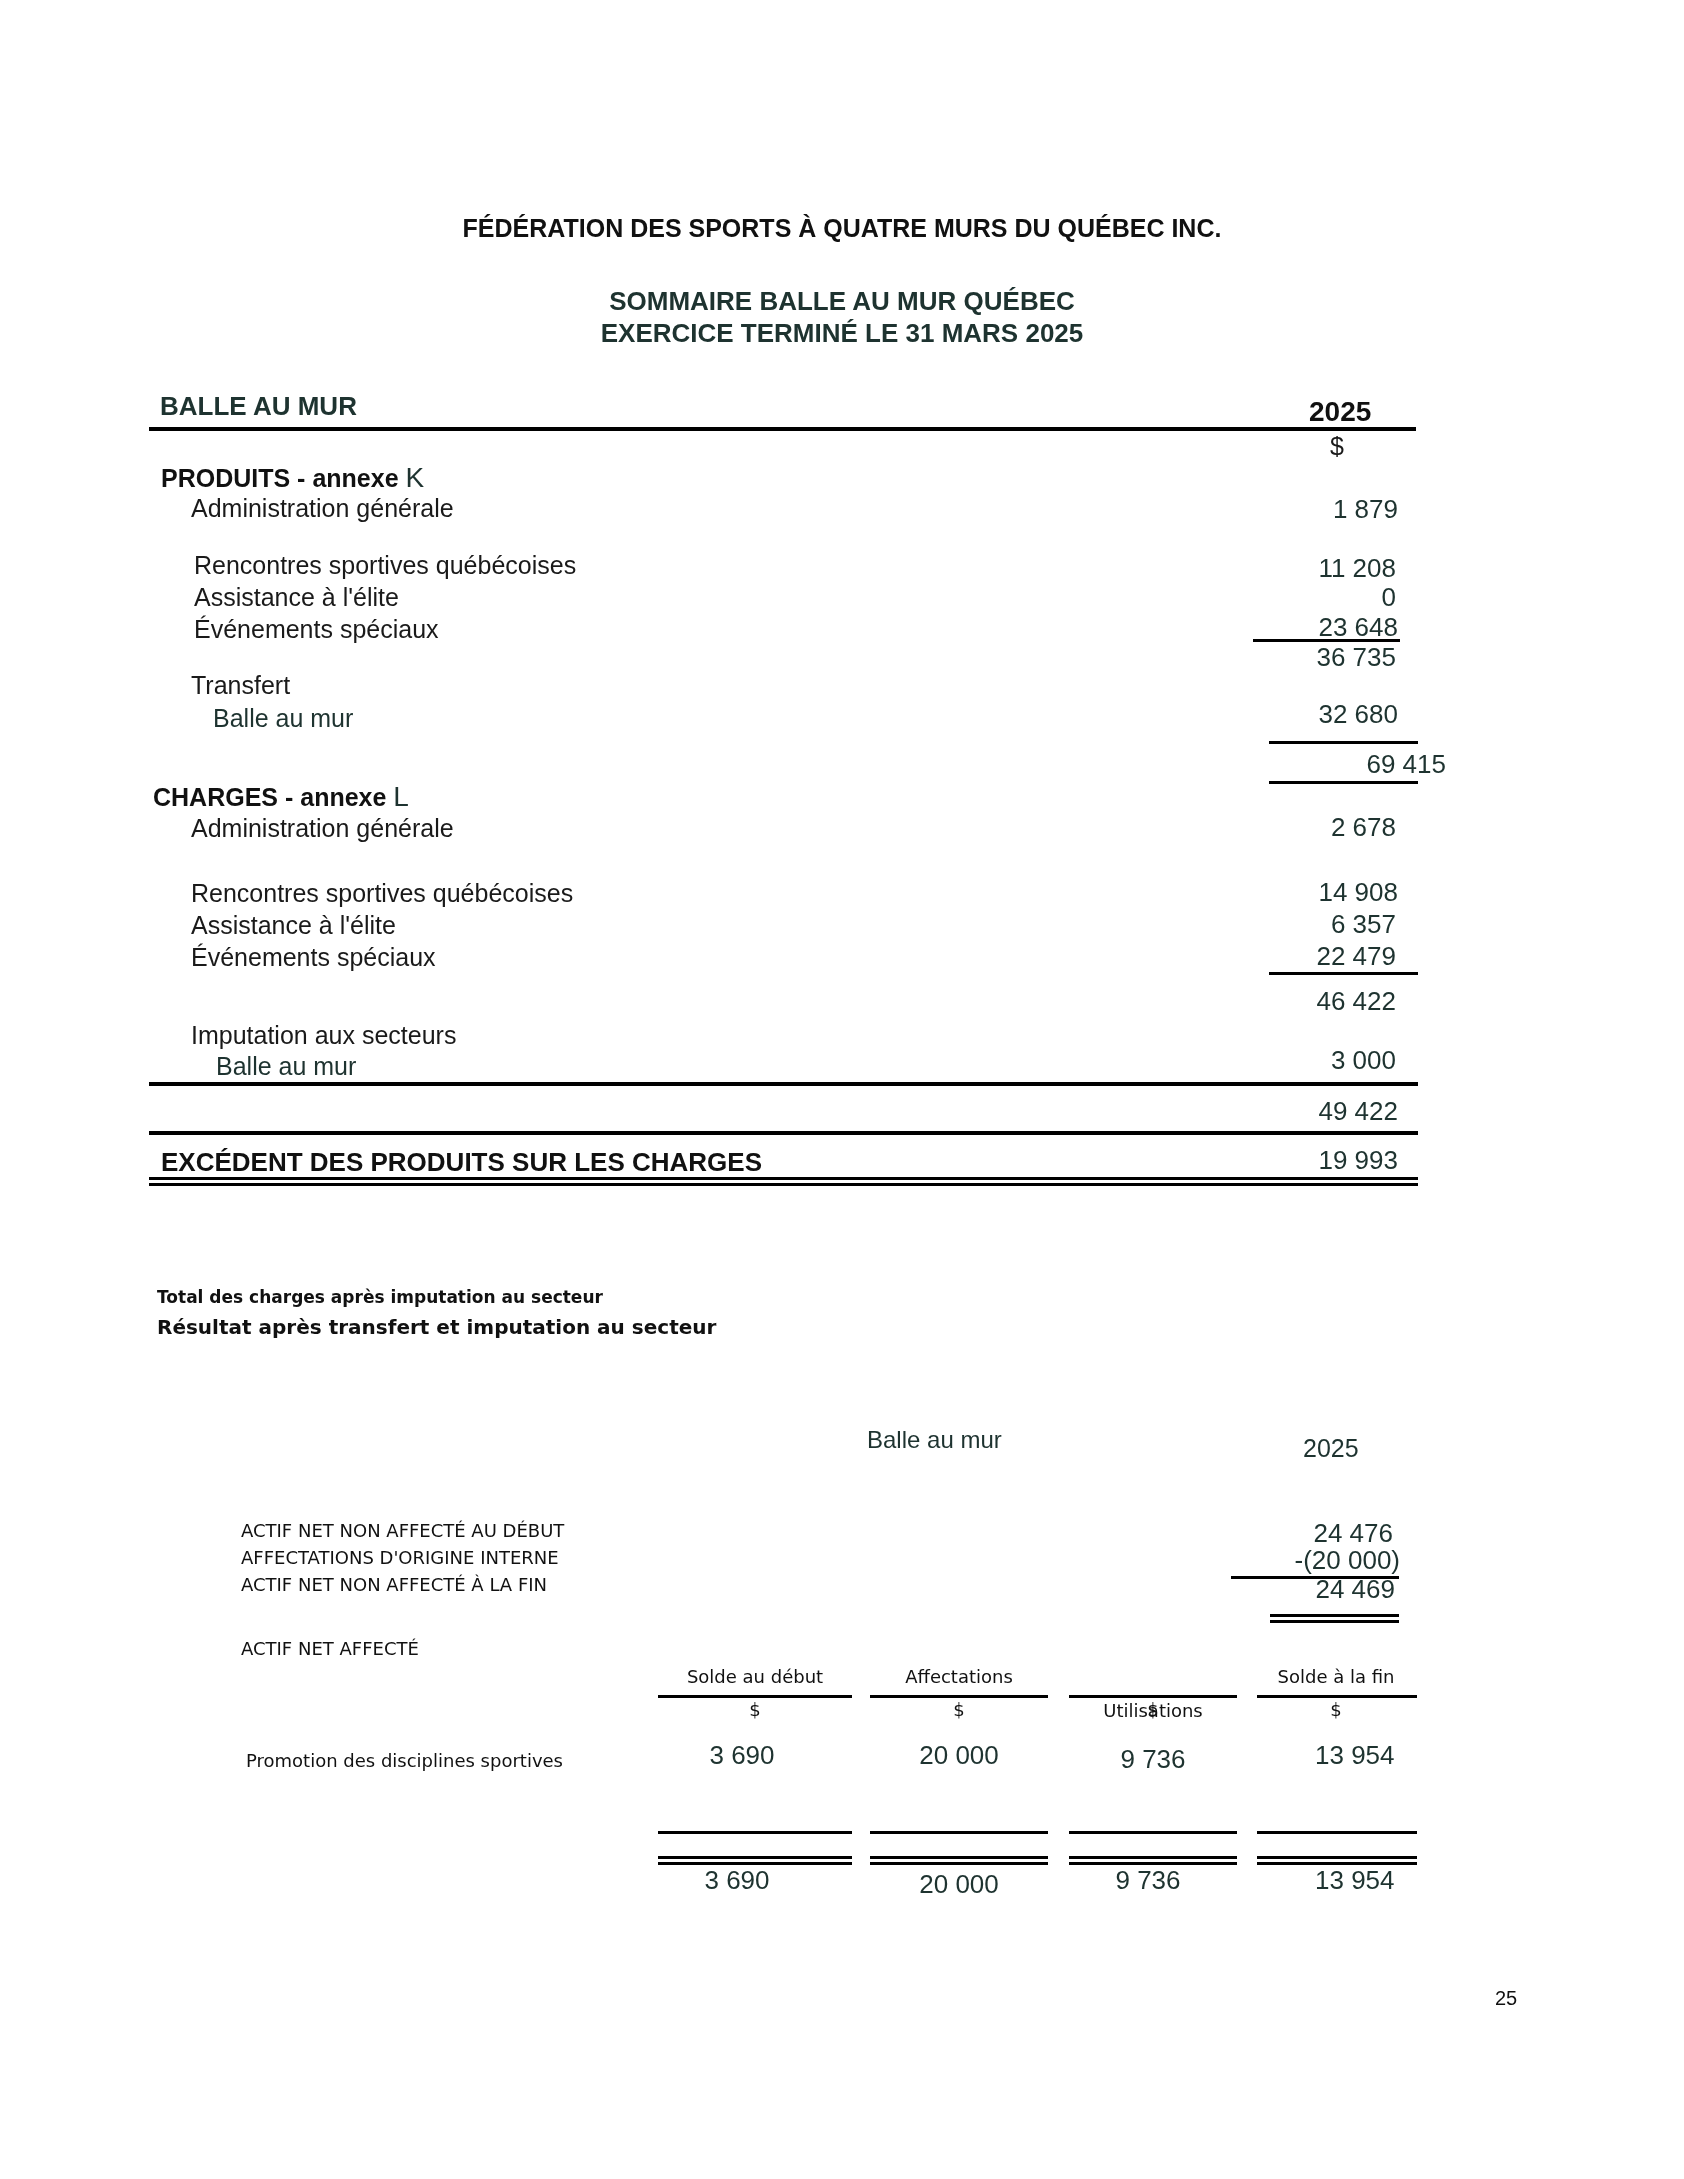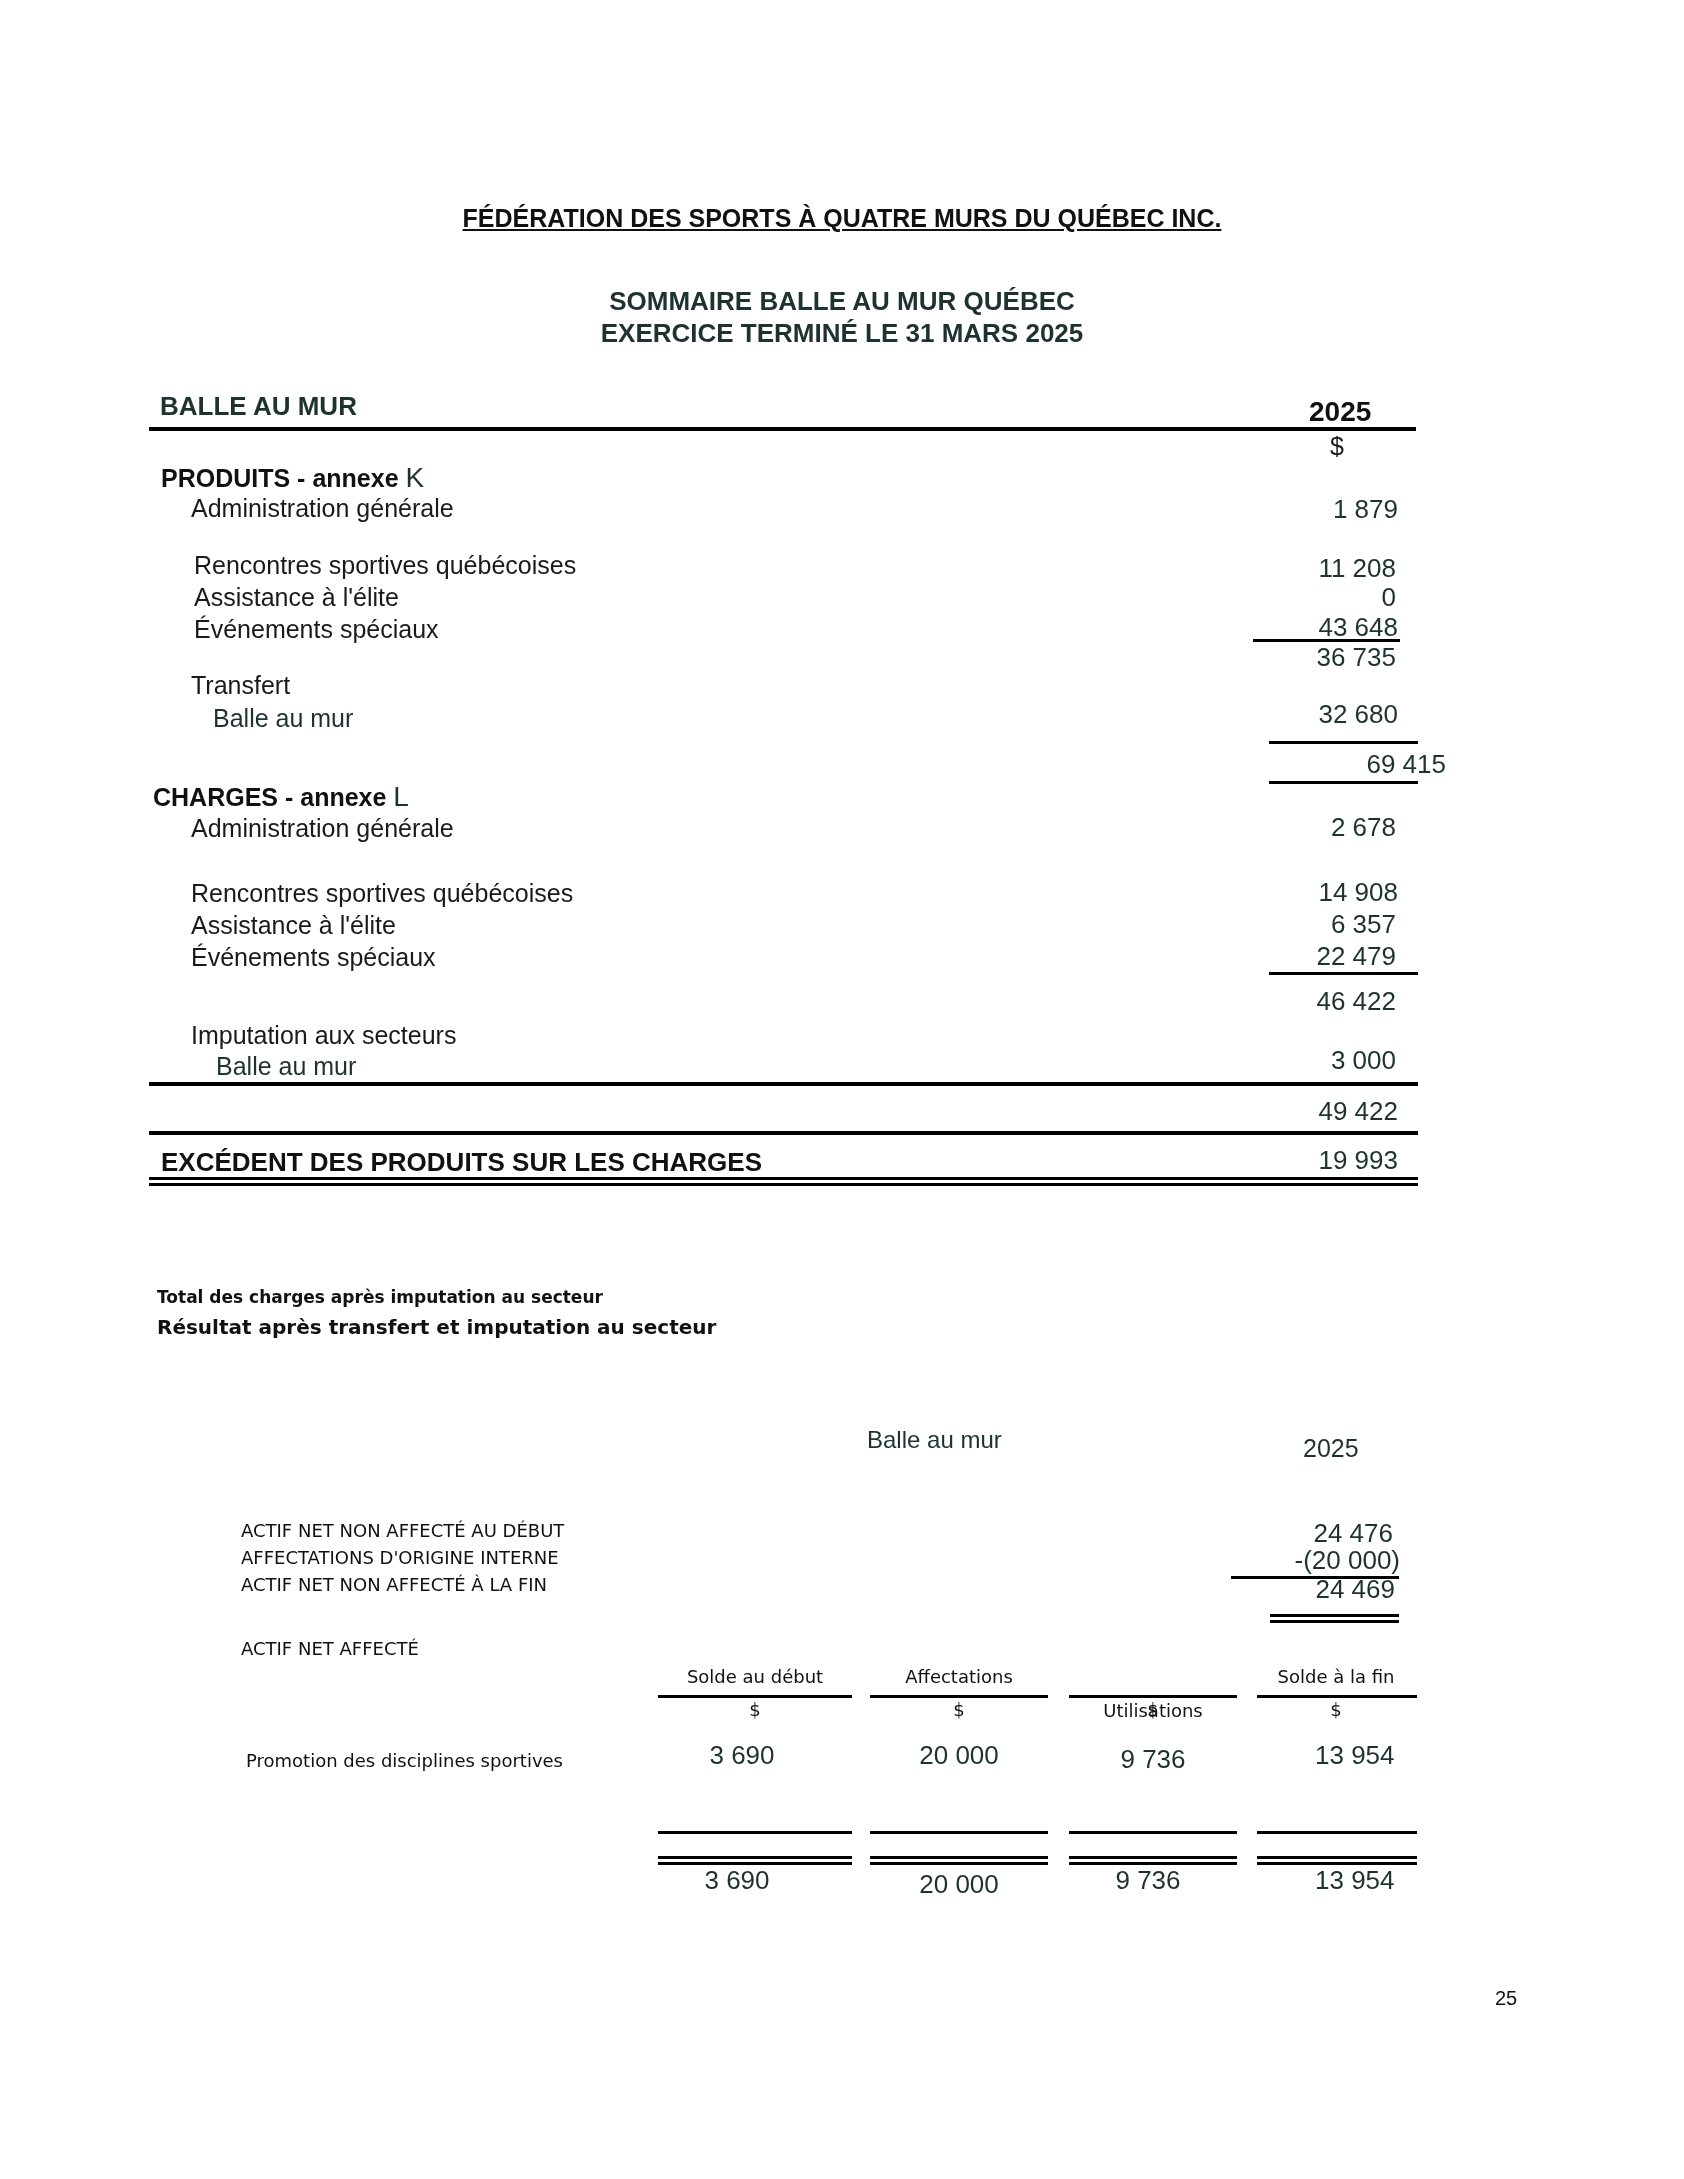--- a/index.html
+++ b/index.html
@@ -16,42 +16,42 @@
   .rule { position: absolute; background: #000; height: 3px; }
   .rule.thick { height: 4px; }
   .small { font-family: "DejaVu Sans", sans-serif; font-size: 18px; color: #111; }
   .smallb { font-family: "DejaVu Sans", sans-serif; font-size: 18px; font-weight: bold; color: #111; }
   .colh { font-family: "DejaVu Sans", sans-serif; font-size: 18px; color: #111; text-align: center; }
   .num2 { font-size: 26px; color: #1e3330; text-align: center; }
 </style>
 </head>
 <body>
 
-<div class="abs center hdr1" style="top:204px;text-decoration:underline;">FÉDÉRATION DES SPORTS À QUATRE MURS DU QUÉBEC INC.</div>
+<div class="abs center hdr1" style="top:214px;">FÉDÉRATION DES SPORTS À QUATRE MURS DU QUÉBEC INC.</div>
 <div class="abs center hdr2" style="top:286px;">SOMMAIRE BALLE AU MUR QUÉBEC</div>
 <div class="abs center hdr2" style="top:318px;">EXERCICE TERMINÉ LE 31 MARS 2025</div>
 
 <div class="abs sec" style="left:160px; top:391px;">BALLE AU MUR</div>
 <div class="abs sec" style="left:1309px; top:396px; font-size:28px; color:#111;">2025</div>
 <div class="rule thick" style="left:149px; top:427px; width:1267px;"></div>
 <div class="abs lbl" style="left:1330px; top:432px;">$</div>
 
 <div class="abs sec" style="left:161px; top:462px; font-size:25px; color:#111;"><span>PRODUITS - annexe</span> <span style="font-weight:normal; font-size:28px; color:#1e3330;">K</span></div>
 
 <div class="abs lbl" style="left:191px; top:494px;">Administration générale</div>
 <div class="abs num" style="left:1200px; top:494px;">1 879</div>
 
 <div class="abs lbl" style="left:194px; top:551px;">Rencontres sportives québécoises</div>
 <div class="abs num" style="left:1198px; top:553px;">11 208</div>
 
 <div class="abs lbl" style="left:194px; top:583px;">Assistance à l'élite</div>
 <div class="abs num" style="left:1198px; top:582px;">0</div>
 
 <div class="abs lbl" style="left:194px; top:615px;">Événements spéciaux</div>
-<div class="abs num" style="left:1200px; top:612px;">43 648</div>
+<div class="abs num" style="left:1200px; top:612px;">23 648</div>
 <div class="rule" style="left:1253px; top:639px; width:147px;"></div>
 <div class="abs num" style="left:1198px; top:642px;">36 735</div>
 
 <div class="abs lbl" style="left:191px; top:671px;">Transfert</div>
 <div class="abs lblg" style="left:213px; top:704px;">Balle au mur</div>
 <div class="abs num" style="left:1200px; top:699px;">32 680</div>
 <div class="rule" style="left:1269px; top:741px; width:149px;"></div>
 
 <div class="abs num" style="left:1248px; top:749px;">69 415</div>
 <div class="rule" style="left:1269px; top:781px; width:149px;"></div>

